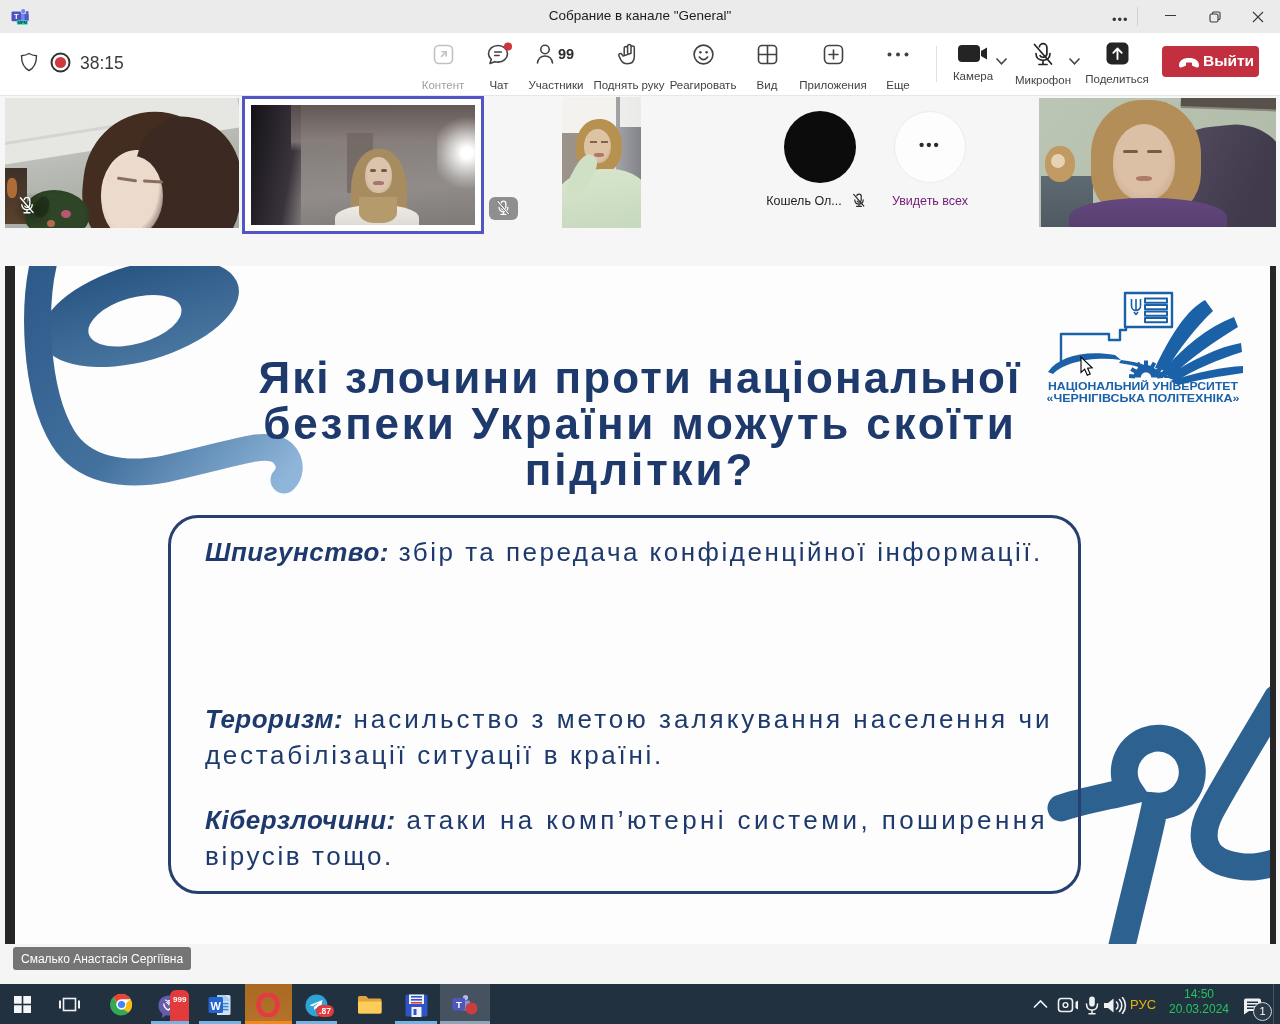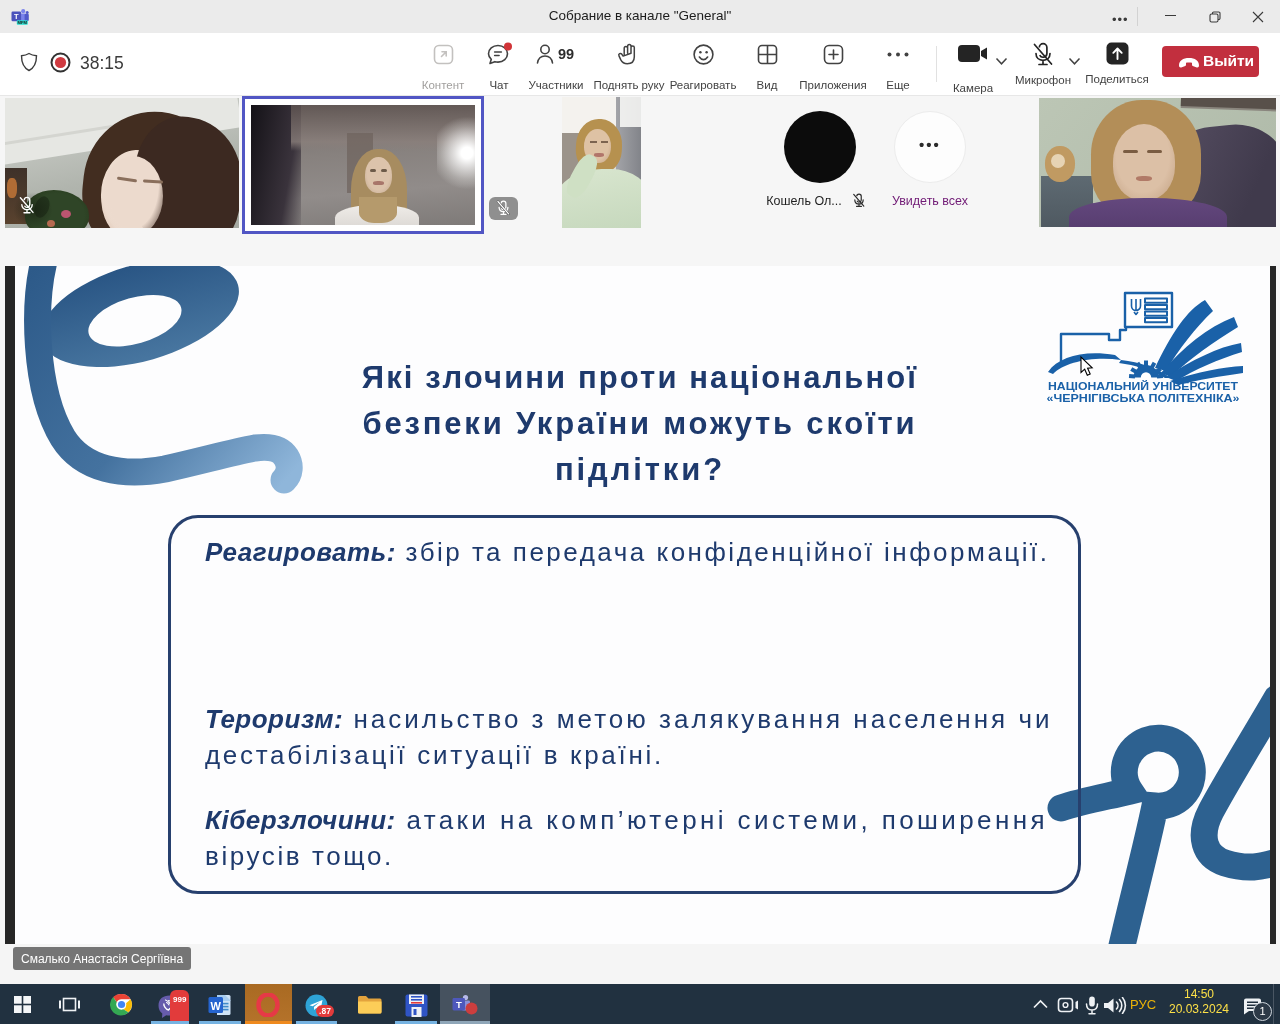--- a/index.html
+++ b/index.html
@@ -13,21 +13,21 @@
   .tbtn{position:absolute;top:9px;width:70px;text-align:center;}
   .tbtn .lab{font-size:11.5px;color:#424242;display:block;margin-top:8px;}
   .glab{color:#a19f9d !important;}
   
   #strip{left:0;top:96px;width:1280px;height:169px;background:#f6f6f6;}
   
   #slidewrap{left:0;top:266px;width:1280px;height:678px;background:#f6f6f6;}
   #lbar{left:5px;top:0;width:10px;height:678px;background:#262626;}
   #rbar{left:1270px;top:0;width:6px;height:678px;background:#262626;}
   #slide{left:15px;top:0;width:1255px;height:678px;background:#fdfdfe;overflow:hidden;}
-  #stitle{left:225px;top:89px;width:800px;text-align:center;font-weight:bold;font-size:31px;line-height:46px;color:#1e3a6d;}
+  #stitle{left:225px;top:89px;width:800px;text-align:center;font-weight:bold;font-size:44px;line-height:46px;color:#1e3a6d;}
   #sbox{left:153px;top:249px;width:907px;height:373px;border:3px solid #27406e;border-radius:30px;}
   .para{position:absolute;left:34px;width:900px;font-size:26px;line-height:35.5px;color:#1e3a6d;white-space:nowrap;}
   .para b{font-style:italic;font-weight:bold;letter-spacing:0.5px;}
   
   #tooltip{left:13px;top:947px;background:#757575;color:#fff;font-size:12px;padding:4.5px 8px;border-radius:3px;}
   
   #botstrip{left:0;top:944px;width:1280px;height:40px;background:#f5f5f5;}
   #taskbar{left:0;top:984px;width:1280px;height:40px;background:#213140;}
 </style>
 </head>
@@ -128,21 +128,21 @@
       </svg>
     <span class="lab">Еще</span>
   </div>
   <div class="abs" style="left:936px;top:13px;width:1px;height:36px;background:#e1e1e1;"></div>
 
   <div class="tbtn" style="left:944px;width:58px;">
     <svg width="34" height="24" viewBox="0 0 34 24">
         <rect x="2" y="3" width="22" height="17" rx="4" fill="#242424"></rect>
         <path d="M25 9 L31 5.5 V17.5 L25 14 Z" fill="#242424"></path>
       </svg>
-    <span class="lab" style="margin-top:12px;">Камера</span>
+    <span class="lab" style="margin-top:0;">Камера</span>
   </div>
   <svg class="abs" style="left:995px;top:24px" width="13" height="9" viewBox="0 0 13 9">
       <path d="M1.5 1.5 L6.5 6.8 L11.5 1.5" fill="none" stroke="#424242" stroke-width="1.5"></path>
     </svg>
 
   <div class="tbtn" style="left:1012px;width:62px;">
     <svg width="26" height="26" viewBox="0 0 26 26">
       <path d="M9.3 5.5 a3.8 3.8 0 0 1 7.6 0 v6 a3.8 3.8 0 0 1 -7.2 1.6" fill="none" stroke="#242424" stroke-width="1.7"></path>
       <path d="M6 11.5 c0 4 2.9 6.8 7 6.8 c4.1 0 7 -2.8 7 -6.8 M13 18.3 v4 M9 22.5 h8" fill="none" stroke="#242424" stroke-width="1.7" stroke-linecap="round"></path>
       <path d="M4.5 2.5 L21.5 22" stroke="#242424" stroke-width="1.7" stroke-linecap="round"></path>
@@ -316,21 +316,21 @@
         </g>
         <circle cx="101" cy="87.5" r="5.2" fill="#fff"></circle>
         <text x="98" y="100" font-size="11.5" font-weight="bold" fill="#1a61a8" text-anchor="middle" font-family="Liberation Sans" textLength="190" lengthAdjust="spacingAndGlyphs">НАЦІОНАЛЬНИЙ УНІВЕРСИТЕТ</text>
         <text x="98" y="112" font-size="11.5" font-weight="bold" fill="#1a61a8" text-anchor="middle" font-family="Liberation Sans" textLength="193" lengthAdjust="spacingAndGlyphs">«ЧЕРНІГІВСЬКА ПОЛІТЕХНІКА»</text>
       </g>
 
       <path transform="translate(1066,91)" d="M0,0 L0,15.5 L3.7,12.2 L6.3,18.3 L9.2,17 L6.6,11.2 L11.2,10.8 Z" fill="#fff" stroke="#000" stroke-width="1.1"></path>
     </svg>
     <div class="abs" id="stitle"><span style="letter-spacing:2.1px;">Які злочини проти національної</span><br><span style="letter-spacing:2.8px;">безпеки України можуть скоїти</span><br><span style="letter-spacing:2.9px;">підлітки?</span></div>
     <div class="abs" id="sbox">
-      <div class="para" style="top:17px;letter-spacing:2.5px;"><b>Реагировать:</b> збір та передача конфіденційної інформації.</div>
+      <div class="para" style="top:17px;letter-spacing:2.5px;"><b>Шпигунство:</b> збір та передача конфіденційної інформації.</div>
       <div class="para" style="top:184px;letter-spacing:3.0px;"><b>Тероризм:</b> насильство з метою залякування населення чи<br><span style="letter-spacing:2.7px;">дестабілізації ситуації в країні.</span></div>
       <div class="para" style="top:285px;letter-spacing:3.4px;"><b>Кіберзлочини:</b> атаки на комп’ютерні системи, поширення<br><span style="letter-spacing:2.6px;">вірусів тощо.</span></div>
     </div>
   </div>
   <div class="abs" id="lbar"></div>
   <div class="abs" id="rbar"></div>
 </div>
 <div class="abs" id="botstrip"></div>
 <div class="abs" id="tooltip">Смалько Анастасія Сергіївна</div>
 <div class="abs" id="taskbar">
@@ -427,21 +427,21 @@
   </svg>
   <svg class="abs" style="left:1085px;top:12px" width="14" height="19" viewBox="0 0 14 19">
     <rect x="4.2" y="0.5" width="5.6" height="10" rx="2.8" fill="#eef1f4"></rect>
     <path d="M1.5,8 c0,4 2.3,6 5.5,6 s5.5,-2 5.5,-6 M7,14 v3.5 M4,17.8 h6" stroke="#eef1f4" stroke-width="1.5" fill="none" stroke-linecap="round"></path>
   </svg>
   <svg class="abs" style="left:1103px;top:13px" width="24" height="17" viewBox="0 0 24 17">
     <path d="M1,6 H5 L10.5,1.5 V15.5 L5,11 H1 Z" fill="#eef1f4"></path>
     <path d="M13.5,5 a5,5 0 0 1 0,7 M16.5,2.5 a9,9 0 0 1 0,12 M19.5,0.5 a12.5,12.5 0 0 1 0,16" stroke="#eef1f4" stroke-width="1.6" fill="none" stroke-linecap="round"></path>
   </svg>
   <div class="abs" style="left:1130px;top:13px;font-size:13px;color:#eab308;">РУС</div>
-  <div class="abs" style="left:1163px;top:3px;width:72px;text-align:center;font-size:12px;line-height:15px;color:#fde047;">14:50<br>20.03.2024</div>
+  <div class="abs" style="left:1163px;top:3px;width:72px;text-align:center;font-size:12px;line-height:15px;color:#22c55e;">14:50<br>20.03.2024</div>
   <svg class="abs" style="left:1243px;top:14px" width="19" height="17" viewBox="0 0 19 17">
     <path d="M1,2.5 a2,2 0 0 1 2,-2 H16 a2,2 0 0 1 2,2 V11 a2,2 0 0 1 -2,2 H6 L1,16.5 Z" fill="#eef1f4"></path>
     <rect x="4" y="3.5" width="11" height="1.5" fill="#213140"></rect>
       <rect x="4" y="6.5" width="11" height="1.5" fill="#213140"></rect>
       <rect x="4" y="9.5" width="7" height="1.5" fill="#213140"></rect>
   </svg>
   <div class="abs" style="left:1253px;top:18px;width:17px;height:17px;border-radius:50%;background:#2c3947;border:1.4px solid #cfd6dd;color:#fff;font-size:11px;text-align:center;line-height:17px;">1</div>
   <div class="abs" style="left:1273px;top:0;width:1px;height:40px;background:#4a5663;"></div>
 </div>
 

